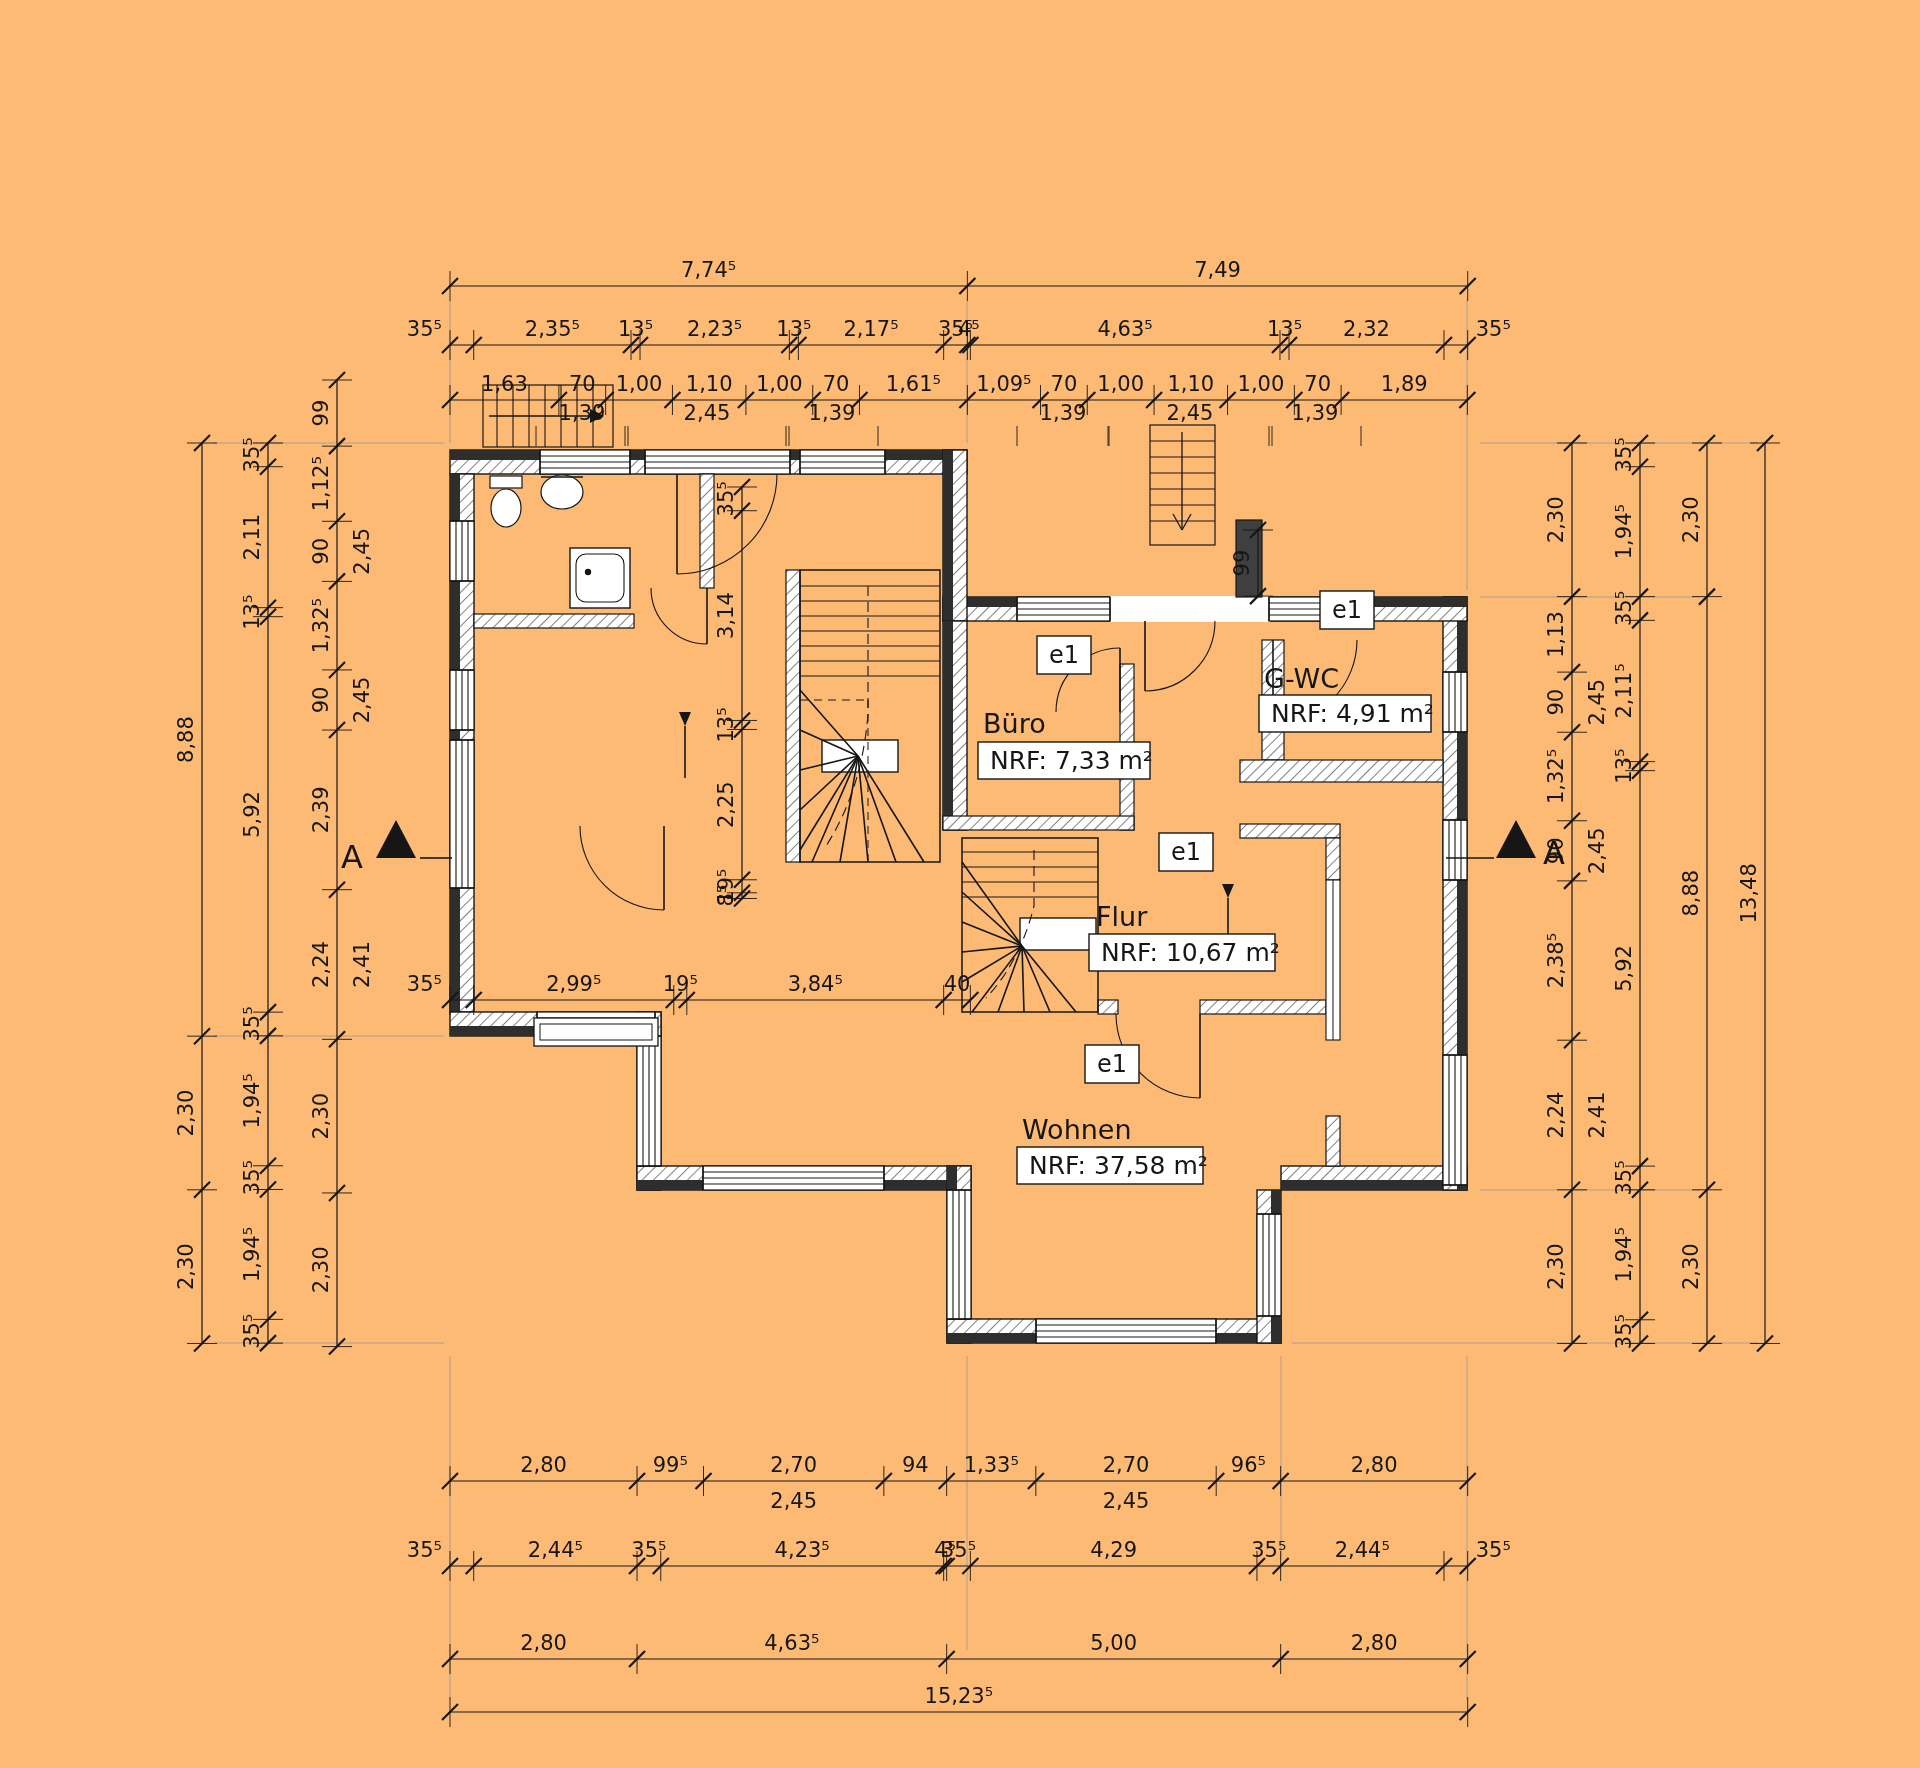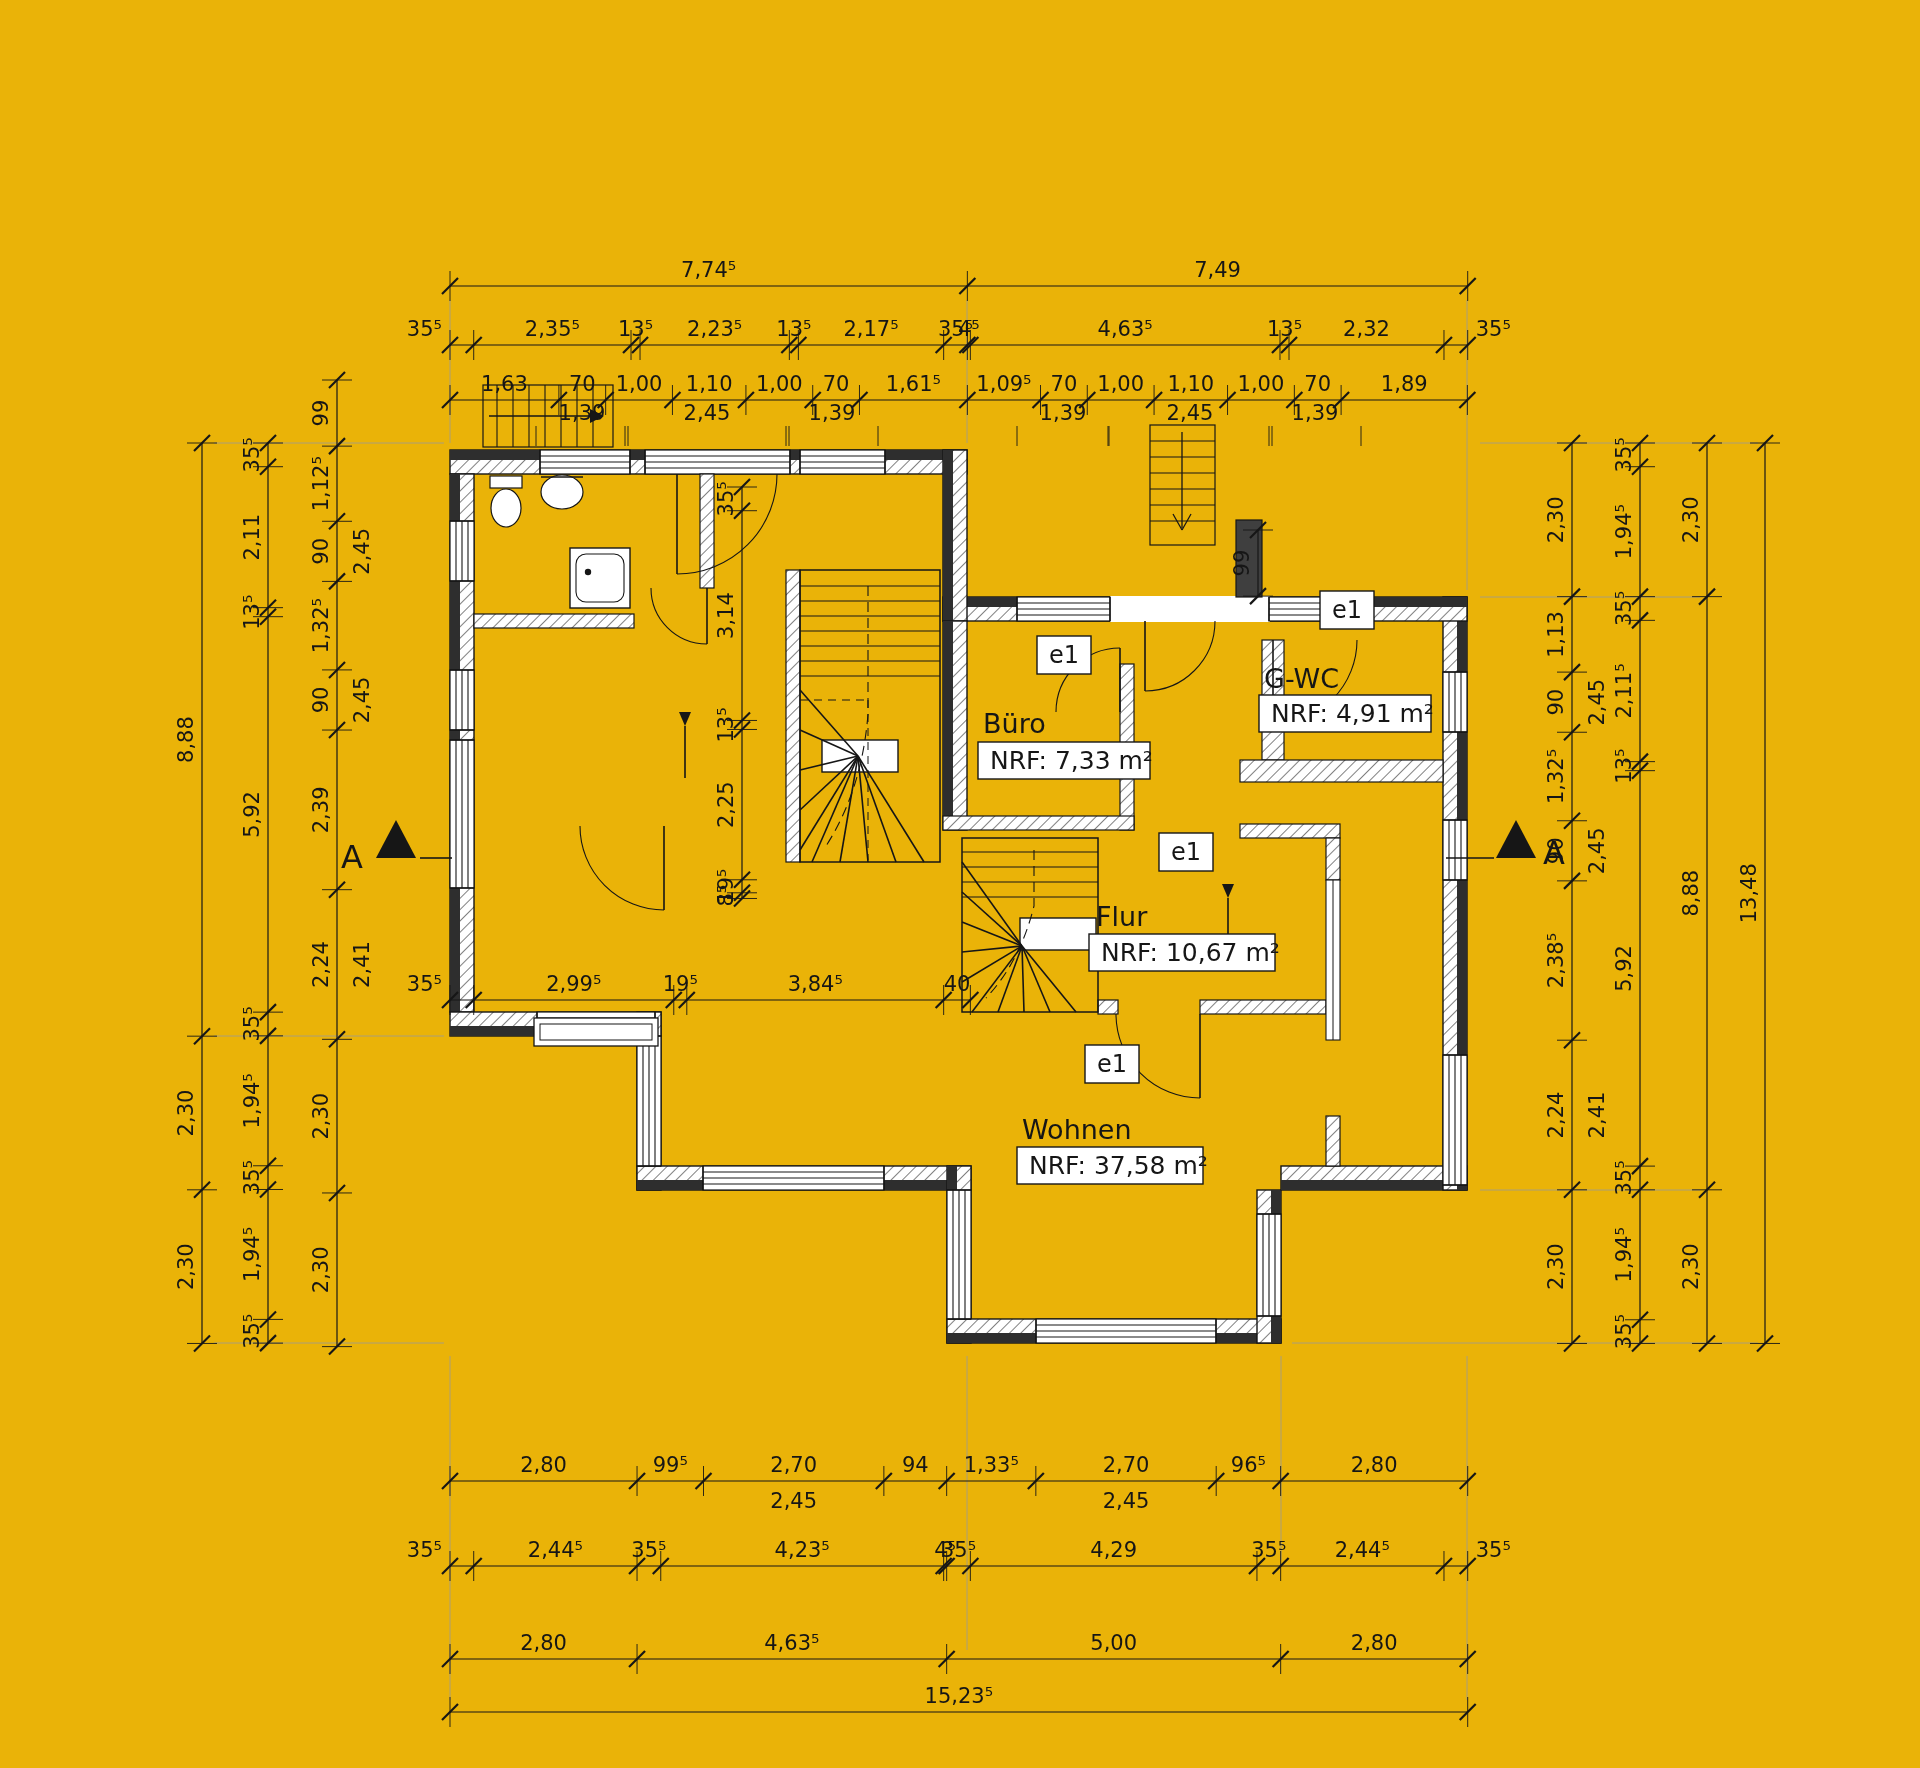--- a/index.html
+++ b/index.html
@@ -1,16 +1,16 @@
 <!DOCTYPE html>
 <html><head>
 <meta charset="utf-8">
 <style>
   html,body{margin:0;padding:0;background:#ffffff;}
-  .canvas{position:relative;width:1920px;height:1768px;background:#eab308;overflow:hidden;
+  .canvas{position:relative;width:1920px;height:1768px;background:#fdba74;overflow:hidden;
           font-family:"DejaVu Sans","Liberation Sans",sans-serif;}
   svg{position:absolute;left:0;top:0;}
   svg text{fill:#161616;font-family:"DejaVu Sans","Liberation Sans",sans-serif;}
 </style>
 </head>
 <body>
 
 <div class="canvas">
   <svg id="plan" width="1920" height="1768" viewBox="0 0 1920 1768">
       <defs>

